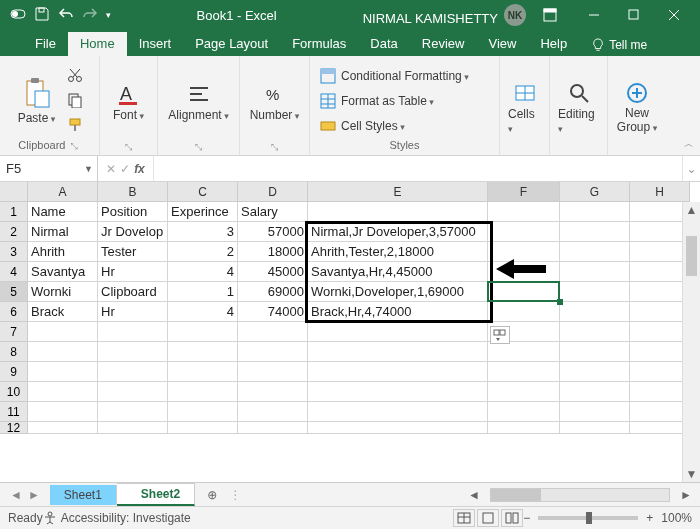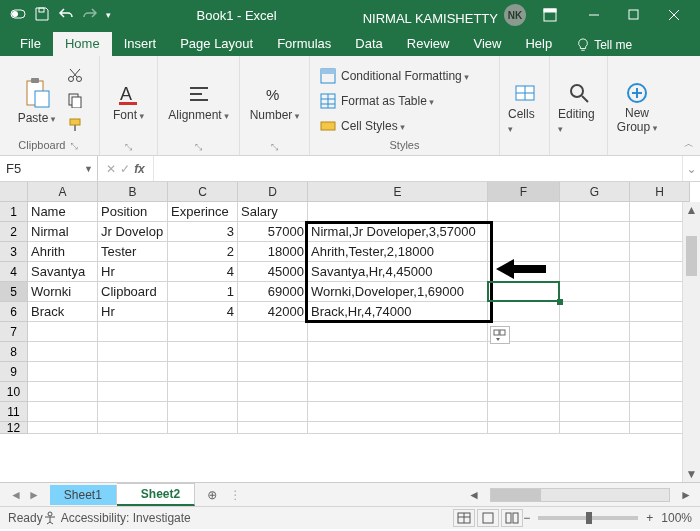--- a/index.html
+++ b/index.html
@@ -10,21 +10,21 @@
   .titlebar .qat { display: flex; align-items: center; gap: 8px; padding-left: 4px; }
   .titlebar .qat svg { fill: #fff; }
   .titlebar .center { flex: 1; text-align: center; font-size: 13px; }
   .titlebar .user { display: flex; align-items: flex-end; gap: 6px; font-size: 13px; }
   .avatar { width: 22px; height: 22px; border-radius: 50%; background: #8a9a8e; color: #2a3a2e; display:flex; align-items:center; justify-content:center; font-size:10px; font-weight:600;}
   .winbtn { width: 40px; height: 30px; display: flex; align-items: center; justify-content: center; }
   .winbtn svg { stroke: #fff; fill: none; }
   .ribbon-toggle { margin: 0 4px; }
 
   
-  .tabs { background: #217346; height: 26px; display: flex; align-items: flex-end; color: #fff; padding-left: 8px; }
+  .tabs { background: #217346; height: 26px; display: flex; align-items: flex-end; color: #fff; padding-left: 23px; }
   .tab { padding: 4px 12px 5px; font-size: 13px; cursor: pointer; }
   .tab.active { background: #f3f3f3; color: #217346; }
   .tab.file { background: transparent; }
   .tellme { margin-left: 4px; display:flex; align-items:center; gap:4px; padding:4px 8px;}
   .tellme svg { width:14px; height:14px; }
 
   
   .ribbon { background: #f3f3f3; height: 100px; border-bottom: 1px solid #d4d4d4; display: flex; position: relative; }
   .group { border-right: 1px solid #e0e0e0; display: flex; flex-direction: column; align-items: center; justify-content: space-between; padding: 6px 4px 2px; }
   .group-label { font-size: 11px; color: #666; padding-bottom: 2px; }
@@ -398,21 +398,21 @@
         <div class="cell num cD">69000</div>
         <div class="cell cE">Wornki,Doveloper,1,69000</div>
         <div class="cell cF"></div>
         <div class="cell cG"></div>
         <div class="cell cH"></div>
       </div>
     <div class="cellrow">
         <div class="cell cA">Brack</div>
         <div class="cell cB">Hr</div>
         <div class="cell num cC">4</div>
-        <div class="cell num cD">42000</div>
+        <div class="cell num cD">74000</div>
         <div class="cell cE">Brack,Hr,4,74000</div>
         <div class="cell cF"></div>
         <div class="cell cG"></div>
         <div class="cell cH"></div>
       </div>
 
     <div class="cellrow">
         <div class="cell cA"></div>
         <div class="cell cB"></div>
         <div class="cell cC"></div>

